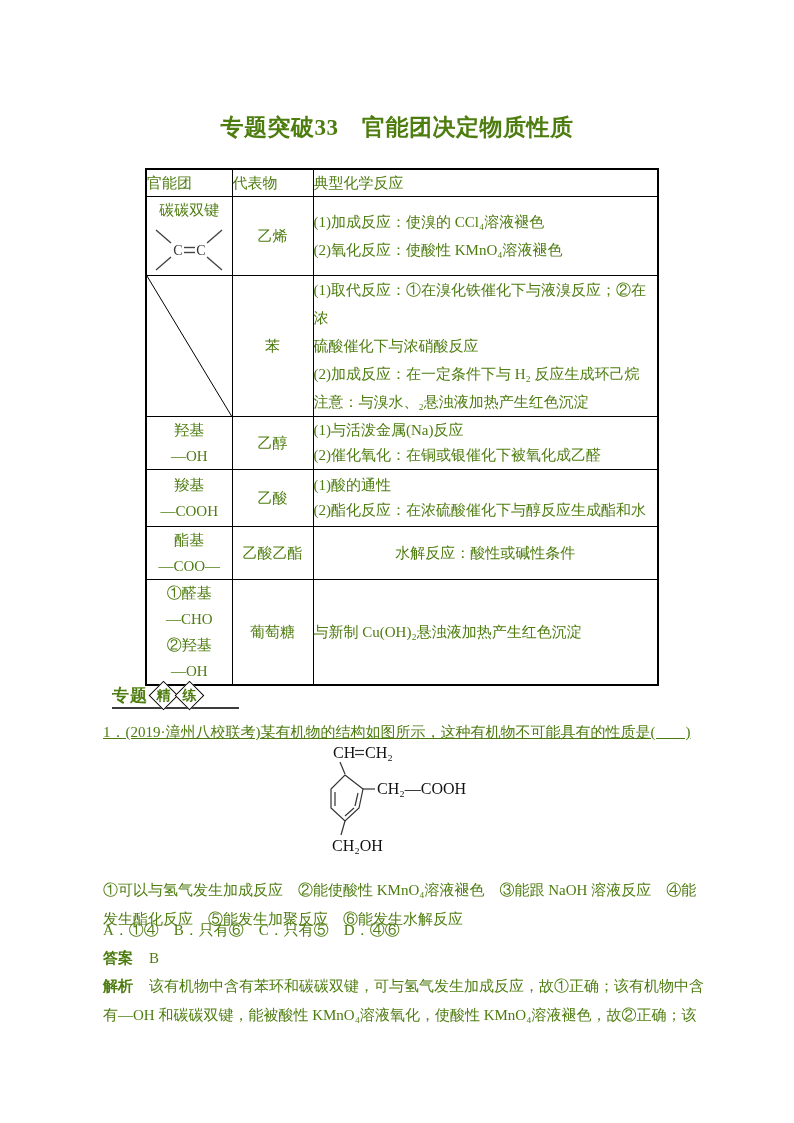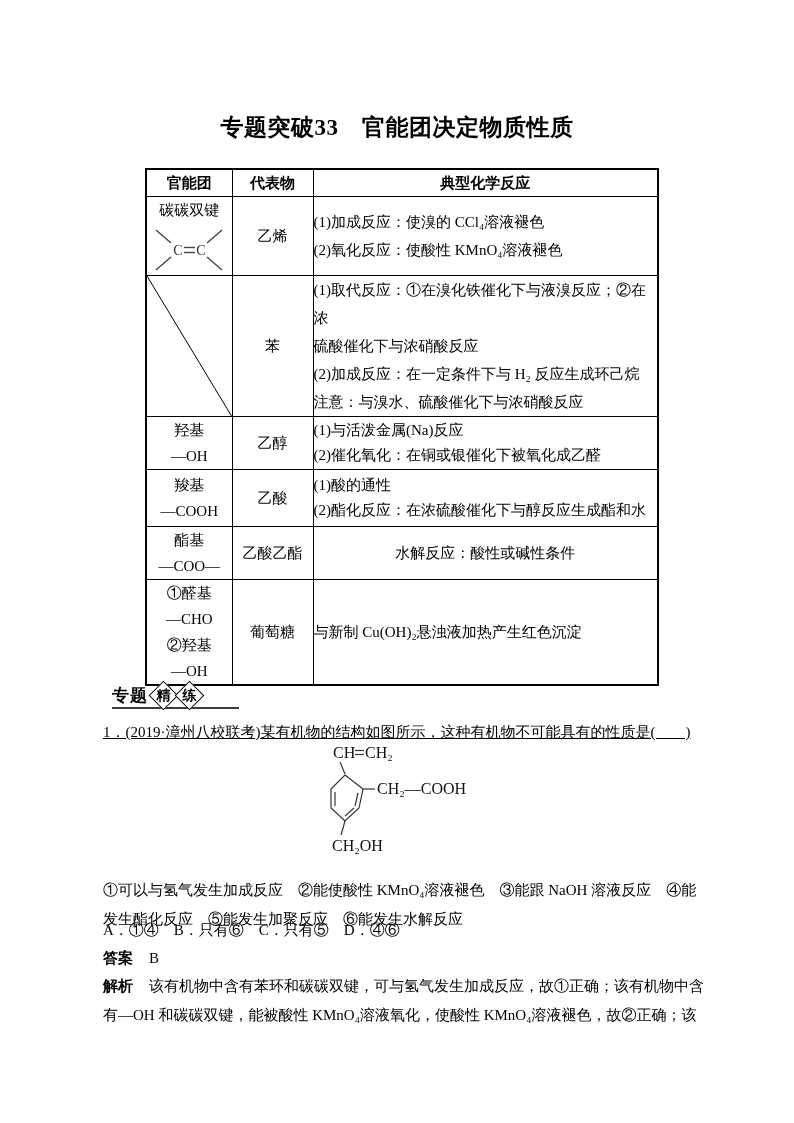--- a/index.html
+++ b/index.html
@@ -1,27 +1,27 @@
 <!DOCTYPE html>
 <html><head>
 <meta charset="utf-8">
 <style>
   html,body{margin:0;padding:0;background:#fff;}
-  .page{position:relative;width:794px;height:1123px;background:#fff;color:#000000;
+  .page{position:relative;width:794px;height:1123px;background:#fff;color:#4d7c0f;
         font-family:"Liberation Serif","DejaVu Serif",serif;overflow:hidden;}
 
   
   .title{position:absolute;top:112px;left:0;width:100%;margin:0;text-align:center;
          font-size:23px;font-weight:700;letter-spacing:.5px;}
 
   
   .doc-table{position:absolute;left:145px;top:168px;width:512px;border-collapse:collapse;
              table-layout:fixed;font-size:15px;border:2px solid #000;}
   .doc-table th,.doc-table td{border:1px solid #000;padding:0;}
-  .doc-table th{font-weight:700;text-align:center;height:26px;}
+  .doc-table th{font-weight:400;text-align:left;height:26px;}
   .col1{text-align:center;vertical-align:middle;}
   .col2{text-align:center;vertical-align:middle;margin-top:46px;}
   .col3{vertical-align:middle;text-align:left;padding:2px 6px 2px 8px;}
   .cl{line-height:28px;}
   .tight .cl{line-height:25px;}
   .g{line-height:26px;}
   tr.hrow{height:27px;} tr.r1{height:79px;} tr.r2{height:112px;} tr.r3{height:51px;}
   tr.r4{height:57px;} tr.r5{height:50px;} tr.r6{height:105px;}
   tr.r5 .col3{text-align:center;}
   .diag-cell{position:relative;padding:0;}
@@ -99,21 +99,21 @@
         <td class="col1 diag-cell">
           <svg viewBox="0 0 100 100" preserveAspectRatio="none">
             <line x1="0" y1="0" x2="100" y2="100" stroke="#000" stroke-width="1" vector-effect="non-scaling-stroke"></line>
           </svg>
         </td>
         <td class="col2">苯</td>
         <td class="col3">
           <div class="cl">(1)取代反应：①在溴化铁催化下与液溴反应；②在浓</div>
           <div class="cl">硫酸催化下与浓硝酸反应</div>
           <div class="cl">(2)加成反应：在一定条件下与 H₂ 反应生成环己烷</div>
-          <div class="cl">注意：与溴水、硫酸催化下与浓硝酸反应</div>
+          <div class="cl">注意：与溴水、₂悬浊液加热产生红色沉淀</div>
         </td>
       </tr>
 
       <tr class="r3 tight">
         <td class="col1">
           <div class="g">羟基</div>
           <div class="g">—OH</div>
         </td>
         <td class="col2">乙醇</td>
         <td class="col3">

